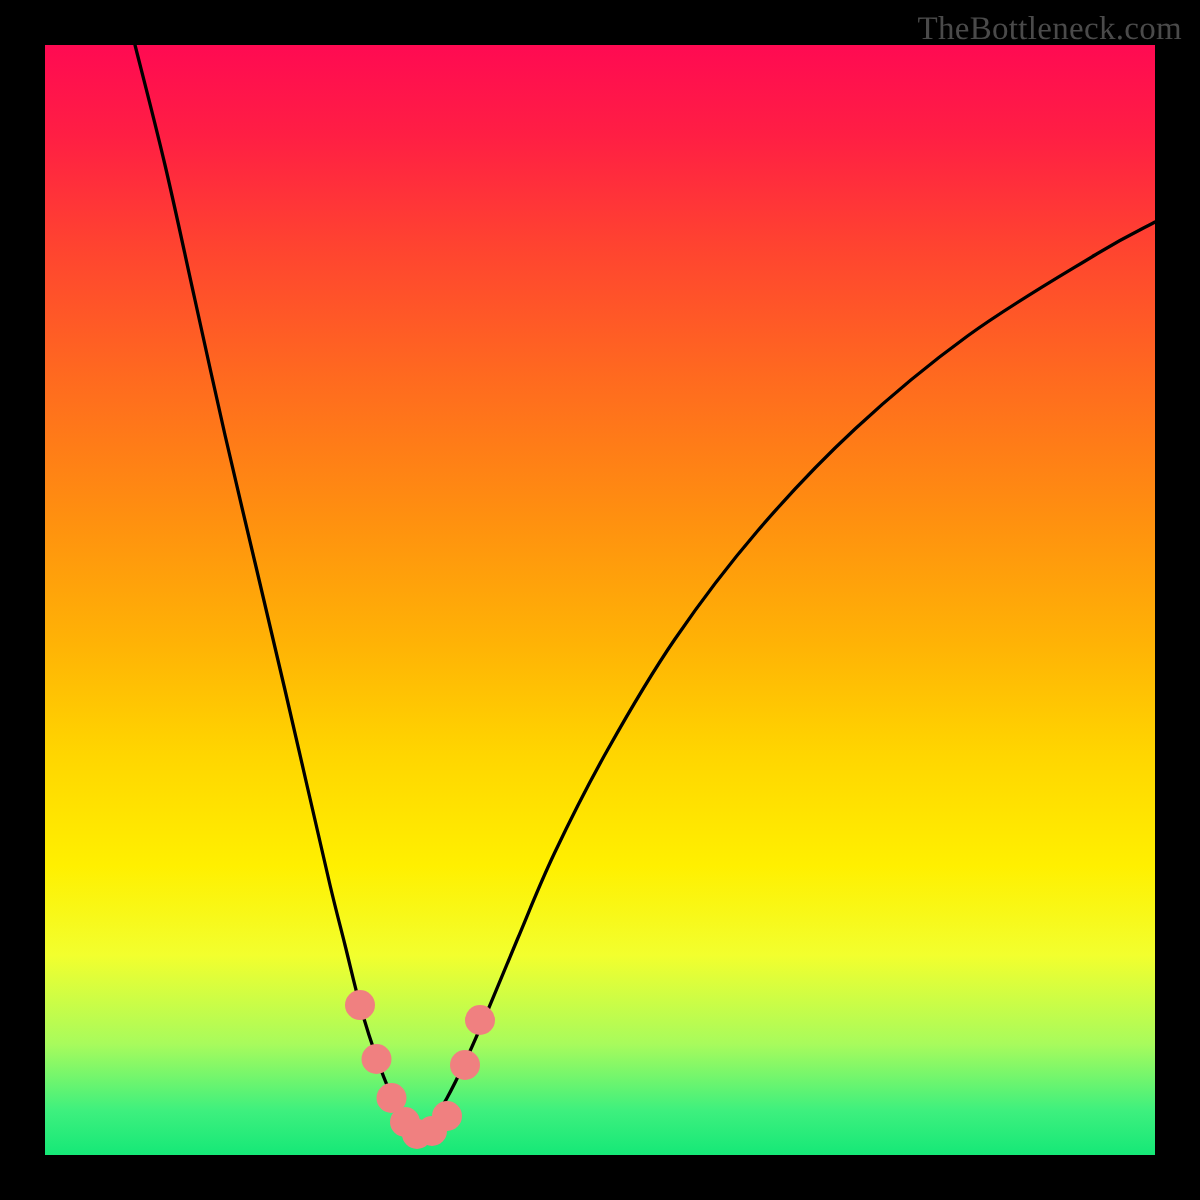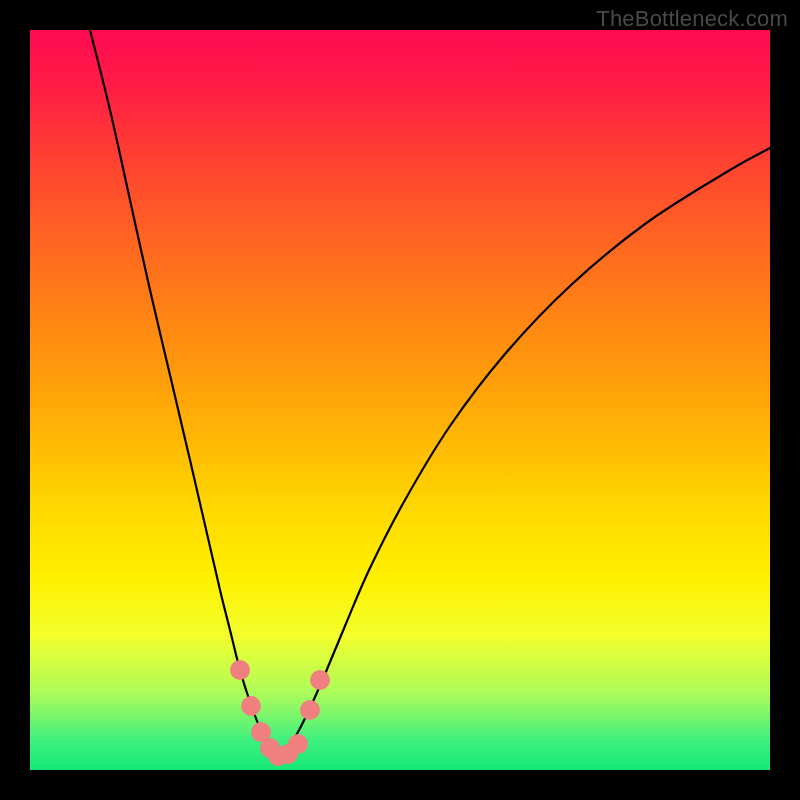--- a/index.html
+++ b/index.html
@@ -44,20 +44,21 @@
   }
   .watermark {
     position: absolute;
     top: 6px;
     right: 12px;
     color: #4a4a4a;
     font-size: 22px;
     font-weight: 500;
     letter-spacing: 0.2px;
     user-select: none;
+    font-family: Liberation Serif, serif;
   }
   svg.curves {
     position: absolute;
     left: 0;
     top: 0;
     width: 740px;
     height: 740px;
     overflow: visible;
   }
   svg.curves path.line {

